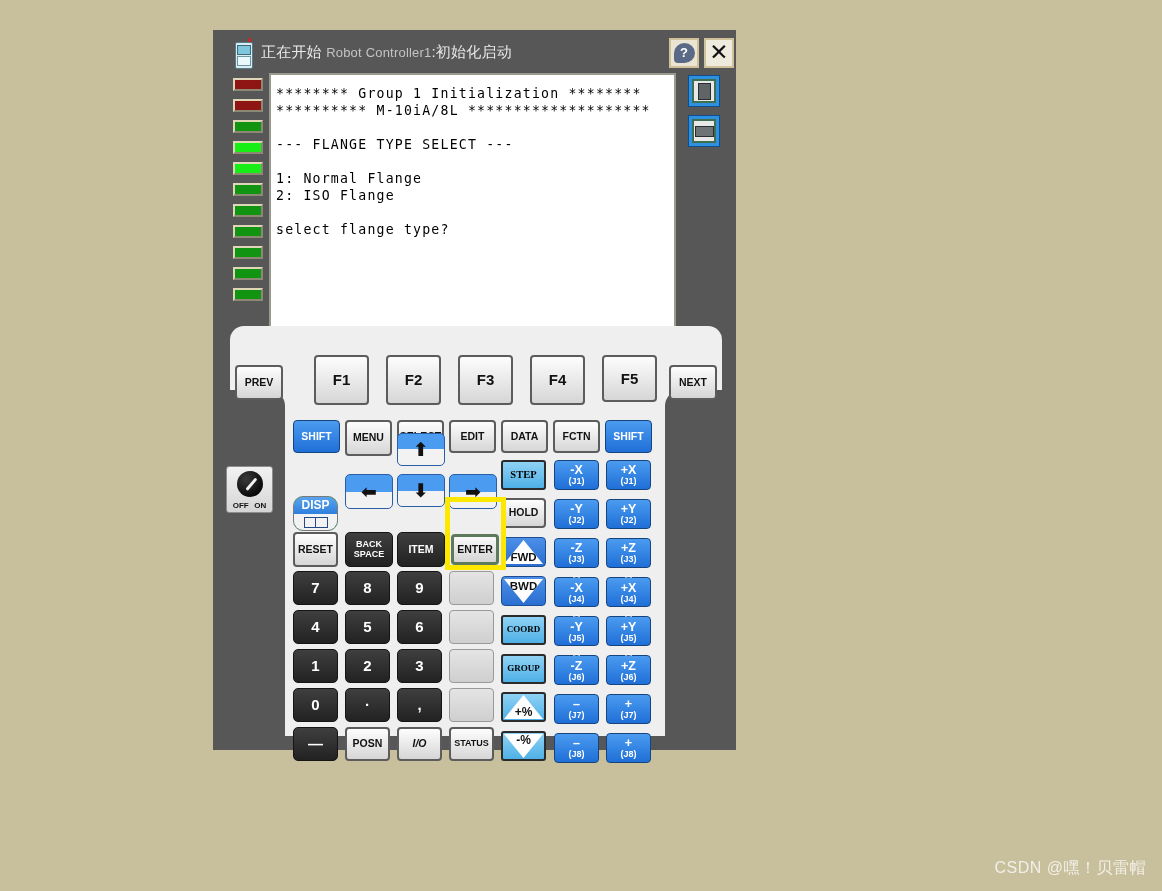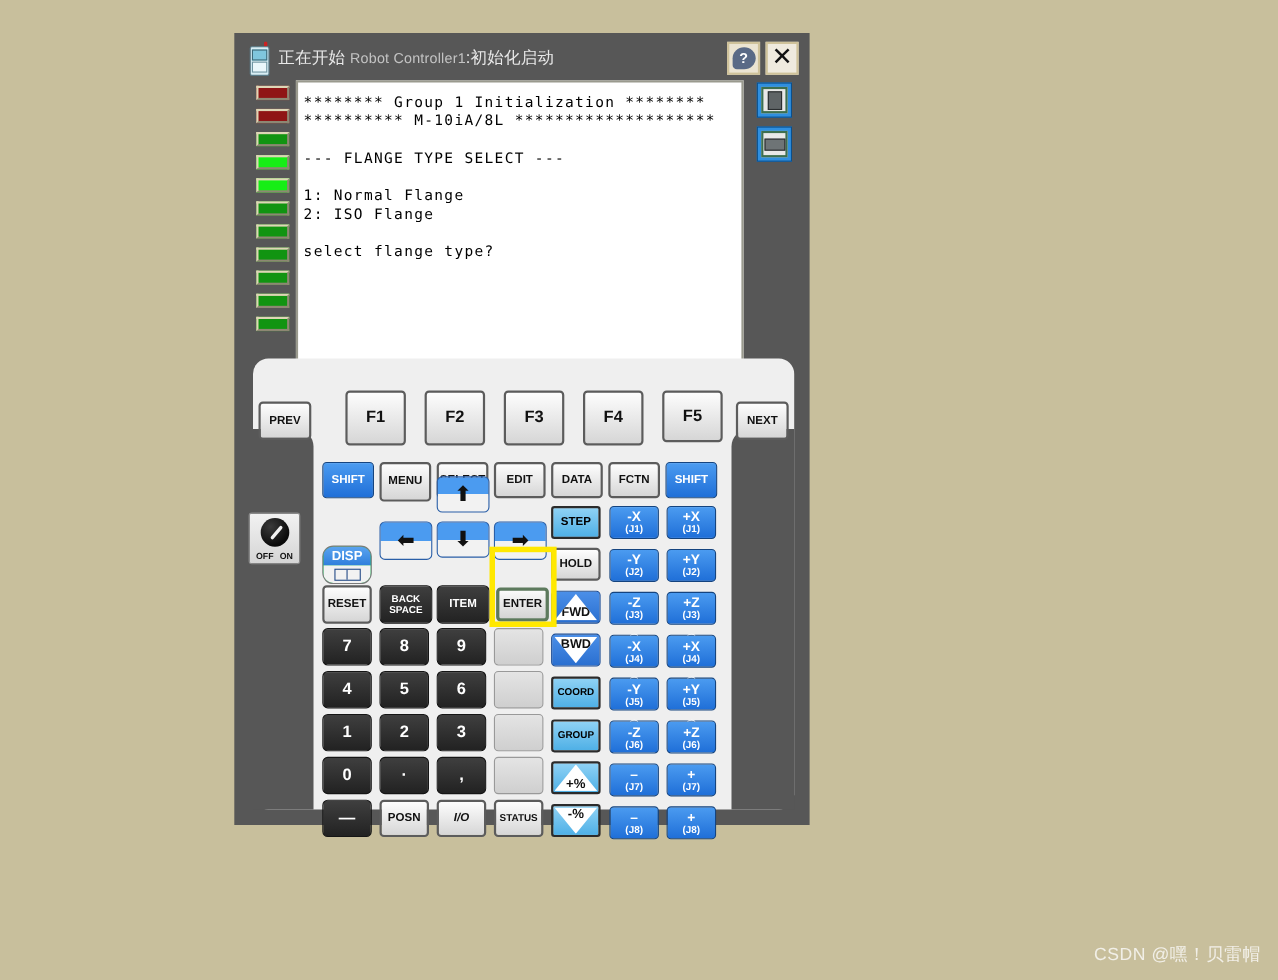--- a/index.html
+++ b/index.html
@@ -22,21 +22,21 @@
     top: 30px;
     width: 523px;
     height: 720px;
     background: #575757;
     box-sizing: border-box;
   }
 
   
   #titlebar {
     position: absolute;
-    left: 0; top: 0;
+    left: 8px; top: 0;
     width: 100%;
     height: 45px;
     display: flex;
     align-items: center;
     padding: 8px 6px;
     box-sizing: border-box;
   }
   #pendant-glyph {
     width: 20px; height: 30px;
     margin: 0 8px 0 6px;
@@ -240,20 +240,21 @@
     background: linear-gradient(#4b9bf0, #1f6fd8);
     border: 1px solid #15447f;
     border-radius: 4px;
     color: #fff;
   }
   .k-ltblue {
     background: linear-gradient(#8fd2f5, #4fb0e6);
     border: 2px solid #2b2b2b;
     border-radius: 3px;
     color: #000;
+    font-family: Liberation Serif, serif;
   }
   .k-blank {
     background: linear-gradient(#e4e4e4, #cfcfcf);
     border: 1px solid #999;
     border-radius: 4px;
   }
   .k-enter {
     background: linear-gradient(#fafafa, #d4d4d4);
     border: 3px solid #5d7a5d;
     border-radius: 4px;

